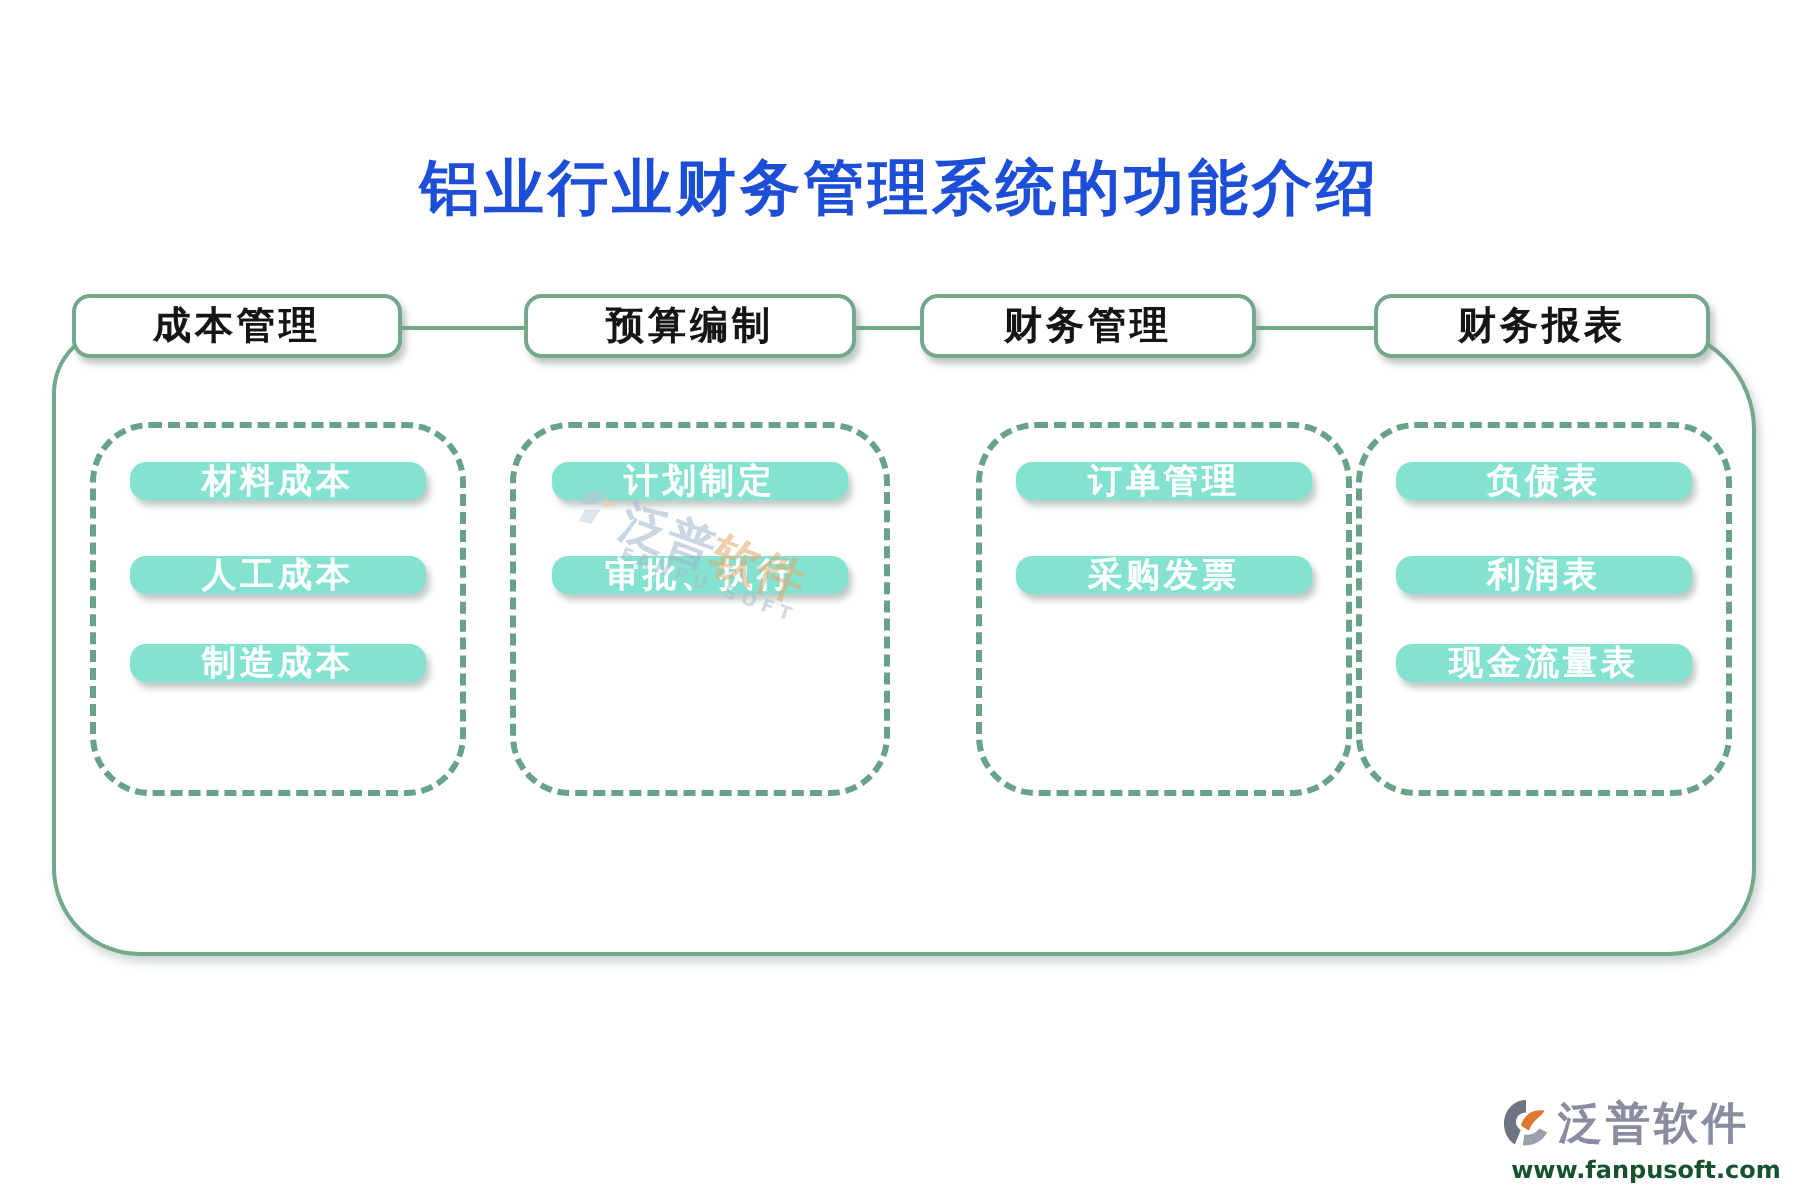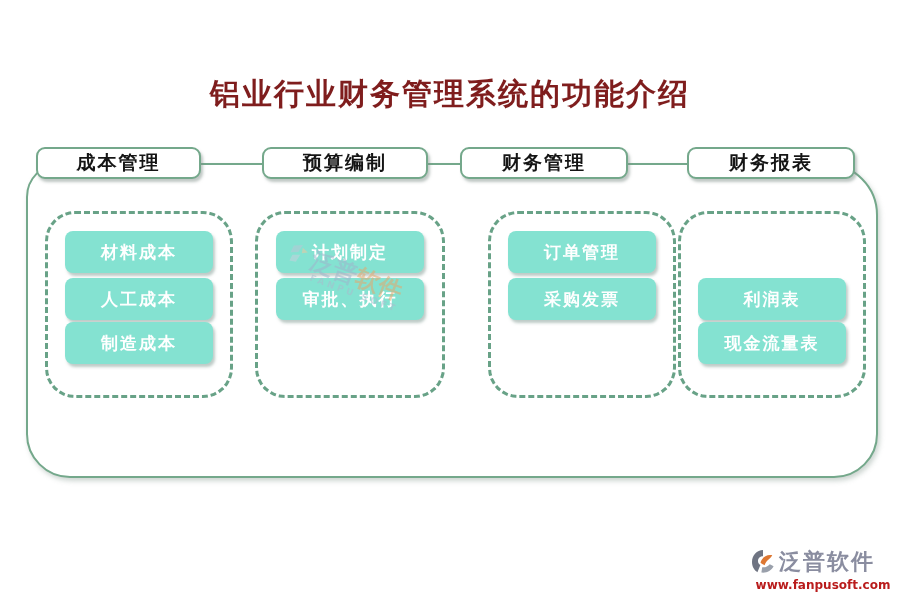--- a/index.html
+++ b/index.html
@@ -4,21 +4,21 @@
 <style>
   html,body{margin:0;padding:0;}
   body{
     width:900px;height:600px;position:relative;background:#ffffff;overflow:hidden;
     font-family:"DejaVu Sans","Liberation Sans",sans-serif;
   }
   
   .title{
     position:absolute;top:74px;left:0;width:900px;margin:0;text-align:center;
     font-family:"DejaVu Serif","Liberation Serif",serif;
-    font-size:30px;font-weight:700;color:#7f1d1d;letter-spacing:2px;
+    font-size:30px;font-weight:700;color:#1d4ed8;letter-spacing:2px;
   }
   
   .frame{
     position:absolute;left:26px;top:163px;width:852px;height:315px;box-sizing:border-box;
     border:2px solid #74a88b;border-radius:34px 52px 44px 44px;background:#ffffff;
     box-shadow:2px 3px 5px rgba(145,162,153,.45);
     z-index:1;
   }
   
   .tab{
@@ -38,21 +38,21 @@
     position:absolute;top:211px;height:187px;box-sizing:border-box;z-index:2;
     border:3px dashed #68a287;border-radius:30px;
   }
   .g1{left:45px;width:188px}
   .g2{left:255px;width:190px}
   .g3{left:488px;width:188px}
   .g4{left:678px;width:188px}
   
   .node{
     position:absolute;left:50%;transform:translateX(-50%);
-    width:148px;height:42px;background:#84e2d1;border-radius:8px;
+    width:148px;height:19px;background:#84e2d1;border-radius:8px;
     display:flex;align-items:center;justify-content:center;
     font-family:"DejaVu Serif","Liberation Serif",serif;
     font-size:17px;font-weight:700;color:#ffffff;letter-spacing:2px;
     box-shadow:2px 3px 3px rgba(126,151,144,.5);
     white-space:nowrap;
   }
   .n1{top:17px}.n2{top:64px}.n3{top:108px}
   
   .watermark{
     position:absolute;left:292px;top:240px;z-index:5;opacity:.55;
@@ -63,21 +63,21 @@
   .wm-a{color:#9fb6cc}.wm-b{color:#e3a96e}
   .wm-sub{font-size:9px;font-weight:600;color:#a9bccd;letter-spacing:3px;margin:0 0 0 30px;white-space:nowrap}
   
   .footer{position:absolute;left:750px;top:547px;z-index:6;width:146px}
   .f-row{display:flex;align-items:center;gap:3px}
   .f-brand{
     font-family:"DejaVu Sans","Liberation Sans",sans-serif;
     font-size:22px;font-weight:700;color:#8a8da0;letter-spacing:2px;white-space:nowrap;
   }
   .f-url{
-    font-size:12px;font-weight:700;color:#b91c1c;margin-top:1px;text-align:center;white-space:nowrap;
+    font-size:12px;font-weight:700;color:#14532d;margin-top:1px;text-align:center;white-space:nowrap;
   }
 </style>
 </head>
 <body>
 
 <h1 class="title">铝业行业财务管理系统的功能介绍</h1>
 
 <div class="frame"></div>
 
 <div class="tab t1">成本管理</div>
@@ -95,20 +95,21 @@
   <div class="node n1">计划制定</div>
   <div class="node n2">审批、执行</div>
 </div>
 
 <div class="group g3">
   <div class="node n1">订单管理</div>
   <div class="node n2">采购发票</div>
 </div>
 
 <div class="group g4">
+  <div class="node n1">负债表</div>
   <div class="node n2">利润表</div>
   <div class="node n3">现金流量表</div>
 </div>
 
 <div class="watermark">
   <div class="wm-row">
     <svg width="22" height="22" viewBox="0 0 24 24">
       <path d="M4 5 L13 1 L11 10 L3 13 Z" fill="#b9c7d6"></path>
       <path d="M6 15 L14 12 L12 21 L5 22 Z" fill="#c6d1dd"></path>
       <path d="M14 4 L21 7 L15 10 Z" fill="#ecc8a0"></path>

